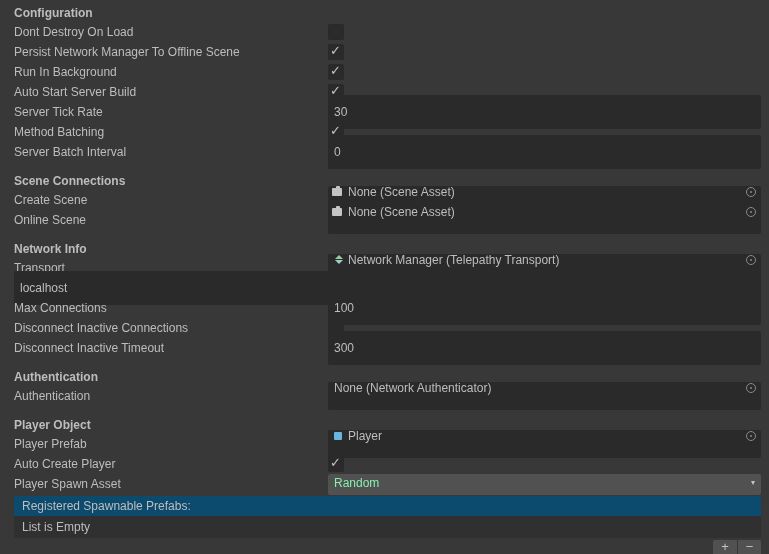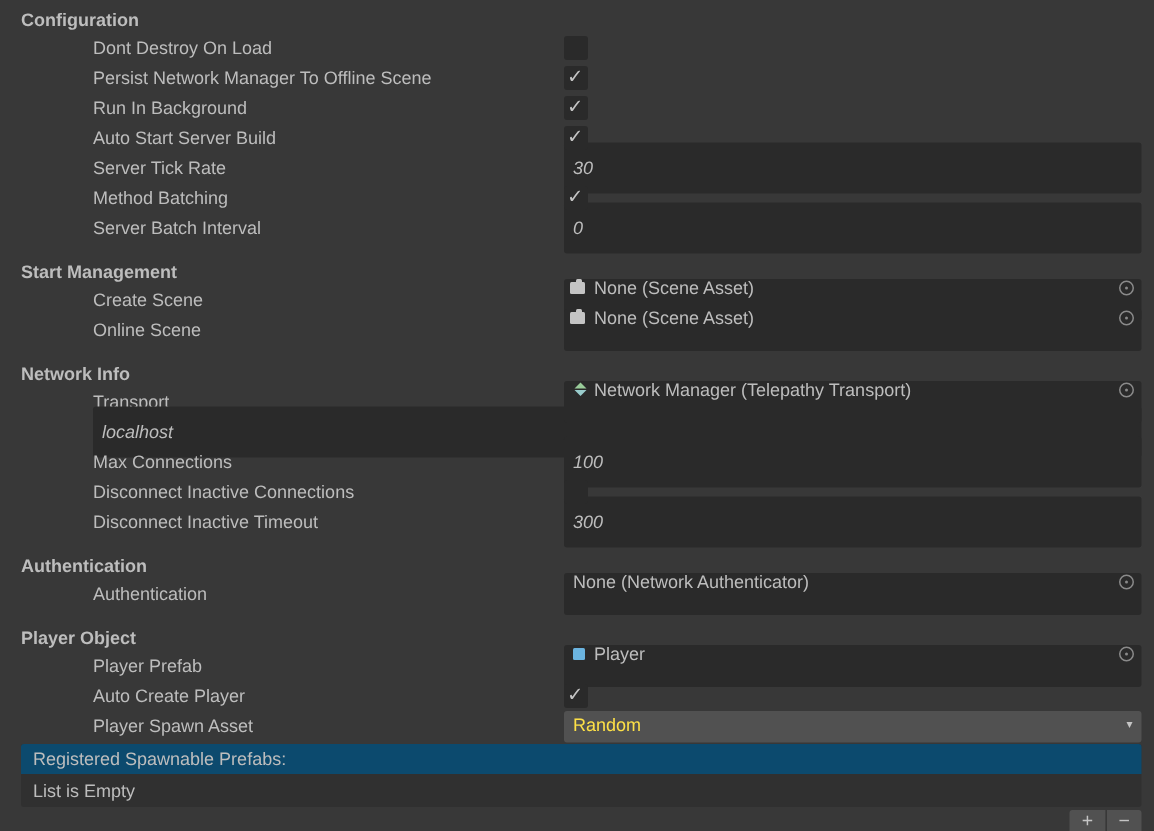--- a/index.html
+++ b/index.html
@@ -18,21 +18,20 @@
     padding: 2px 14px 2px 14px;
     height: 18px;
     line-height: 14px;
     font-size: 12px;
   }
   .row {
     display: flex;
     align-items: center;
     height: 20px;
     padding: 0 8px 0 14px;
-    margin-left: 48px;
   }
   .label {
     width: 314px;
     flex-shrink: 0;
     color: #bdbdbd;
     font-size: 12px;
     line-height: 18px;
   }
   .field {
     flex: 1;
@@ -60,21 +59,20 @@
     border: none;
     border-radius: 2px;
     color: #bdbdbd;
     font-size: 12px;
     height: 34px;
     line-height: 18px;
     padding: 0 6px;
     width: 100%;
     outline: none;
     font-family: inherit;
-    font-style: italic;
   }
   .obj-field {
     background: #2a2a2a;
     border-radius: 2px;
     height: 28px;
     line-height: 18px;
     width: 100%;
     display: flex;
     align-items: center;
     padding: 0 2px 16px 4px;
@@ -121,21 +119,21 @@
     border-radius: 50%;
   }
   .dropdown {
     background: #515151;
     border-radius: 2px;
     height: 21px;
     line-height: 18px;
     width: 100%;
     padding: 0 20px 0 6px;
     position: relative;
-    color: #fde047;
+    color: #86efac;
     font-size: 12px;
   }
   .dropdown::after {
     content: "▾";
     position: absolute;
     right: 6px;
     top: 0;
     font-size: 8px;
     color: #c4c4c4;
   }
@@ -260,21 +258,21 @@
 </div>
 <div class="row">
   <div class="label">Server Batch Interval</div>
   <div class="field">
       <input class="text-input" value="0" style="">
     </div>
 </div>
 
 <div class="spacer"></div>
 
-<div class="section-header">Start Management</div>
+<div class="section-header">Scene Connections</div>
 <div class="row">
   <div class="label">Create Scene</div>
   <div class="field">
     <div class="obj-field">
       <span class="oicon">
           <span class="ico-scene"></span>
         </span>
       <span class="otext">None (Scene Asset)</span>
       <span class="target"></span>
     </div>

